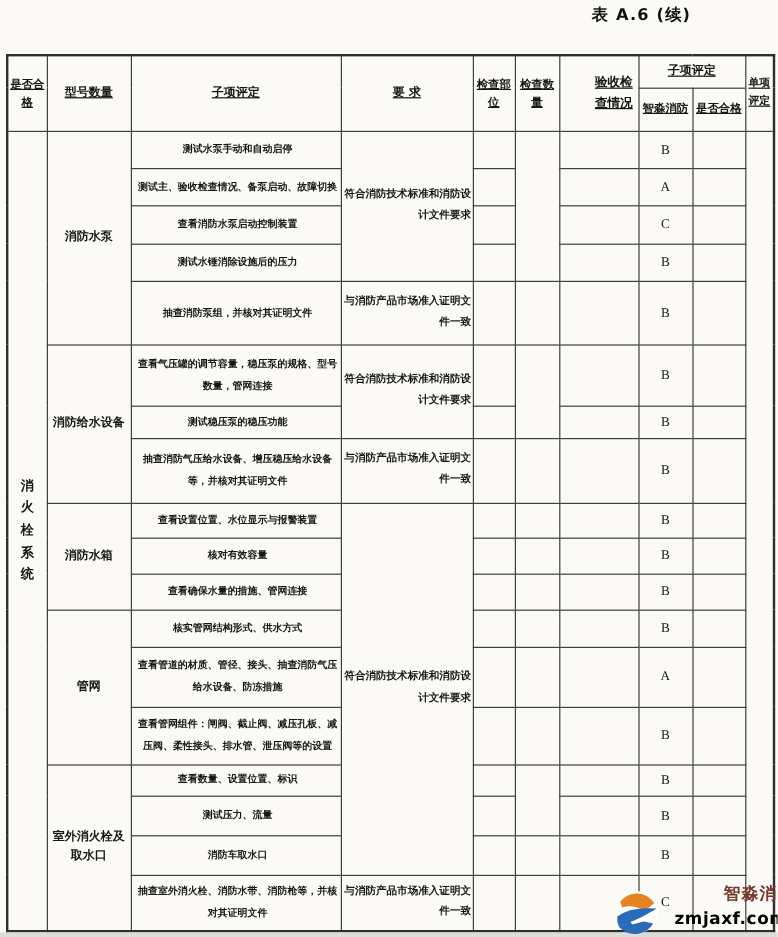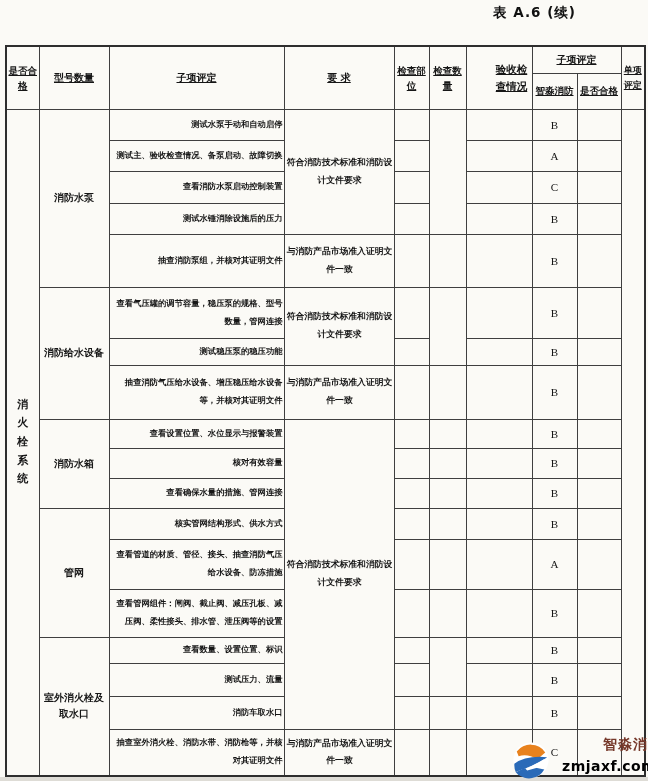--- a/index.html
+++ b/index.html
@@ -26,22 +26,22 @@
     font-weight:700;
     overflow:hidden;
     word-break:break-all;
   }
   th{font-size:10px;line-height:1.6;padding:0;text-decoration:underline;}
   th.acc{font-size:10.5px;letter-spacing:0;padding-left:25px;}
   th.narrow{font-size:9.5px;}
   th.itemEval{font-size:9px;padding:2px;}
   .c-sys{font-size:11px;line-height:1.7;padding:0 5px;}
   .c-sub{font-size:10px;line-height:1.6;padding:1px 3px;text-align:center;}
-  .c-content{text-align:right;font-size:8.3px;line-height:2.15;padding:1px 1px 1px 4px;}
-  .c-req{text-align:center;font-size:8.8px;line-height:2.0;padding:1px 1px 1px 2px;}
+  .c-content{text-align:center;font-size:8.3px;line-height:2.15;padding:1px 1px 1px 4px;}
+  .c-req{text-align:right;font-size:8.8px;line-height:2.0;padding:1px 1px 1px 2px;}
   .c-imp{font-family:"Liberation Serif","DejaVu Serif",serif;font-size:11px;font-weight:400;}
   .c-empty{}
   .watermark{
     position:absolute;left:512px;top:735px;width:132px;height:46px;
     z-index:5;pointer-events:none;
   }
   .wm-logo{position:absolute;left:0;top:6px;width:38px;height:38px;}
   .wm-brand{
     position:absolute;left:46px;top:1px;
     font-size:14px;font-weight:700;color:#76382a;letter-spacing:1px;white-space:nowrap;margin-left:45px;

